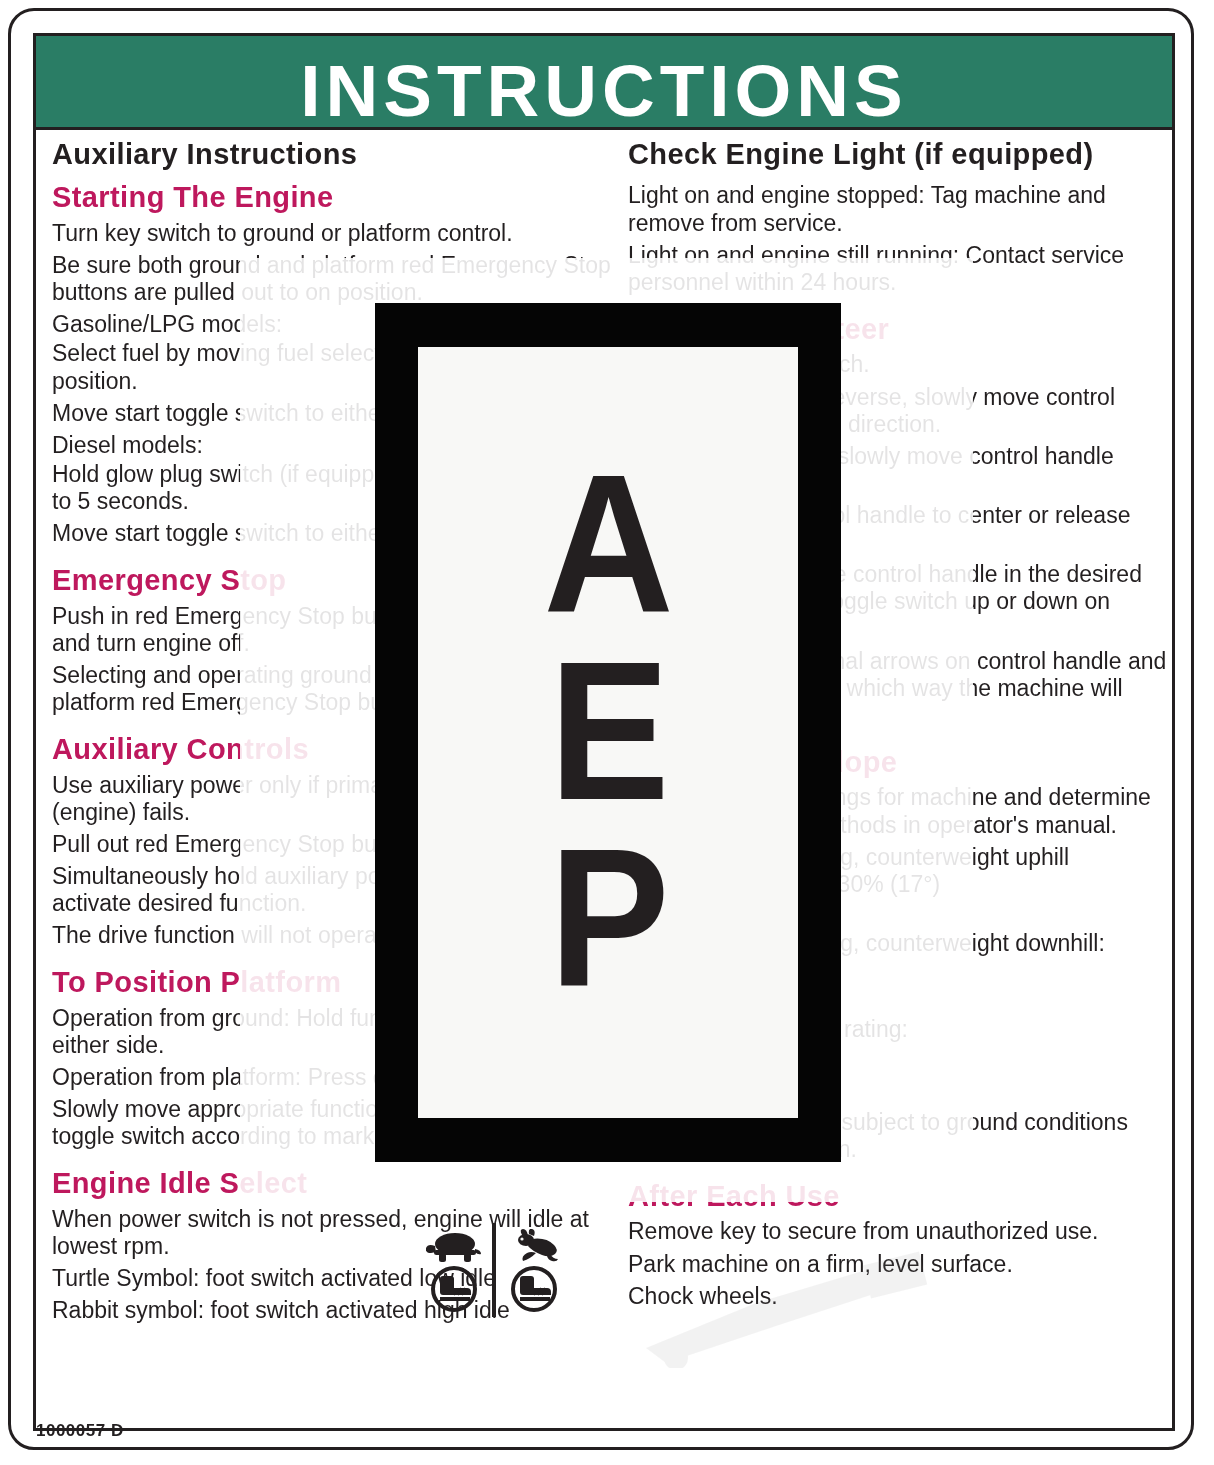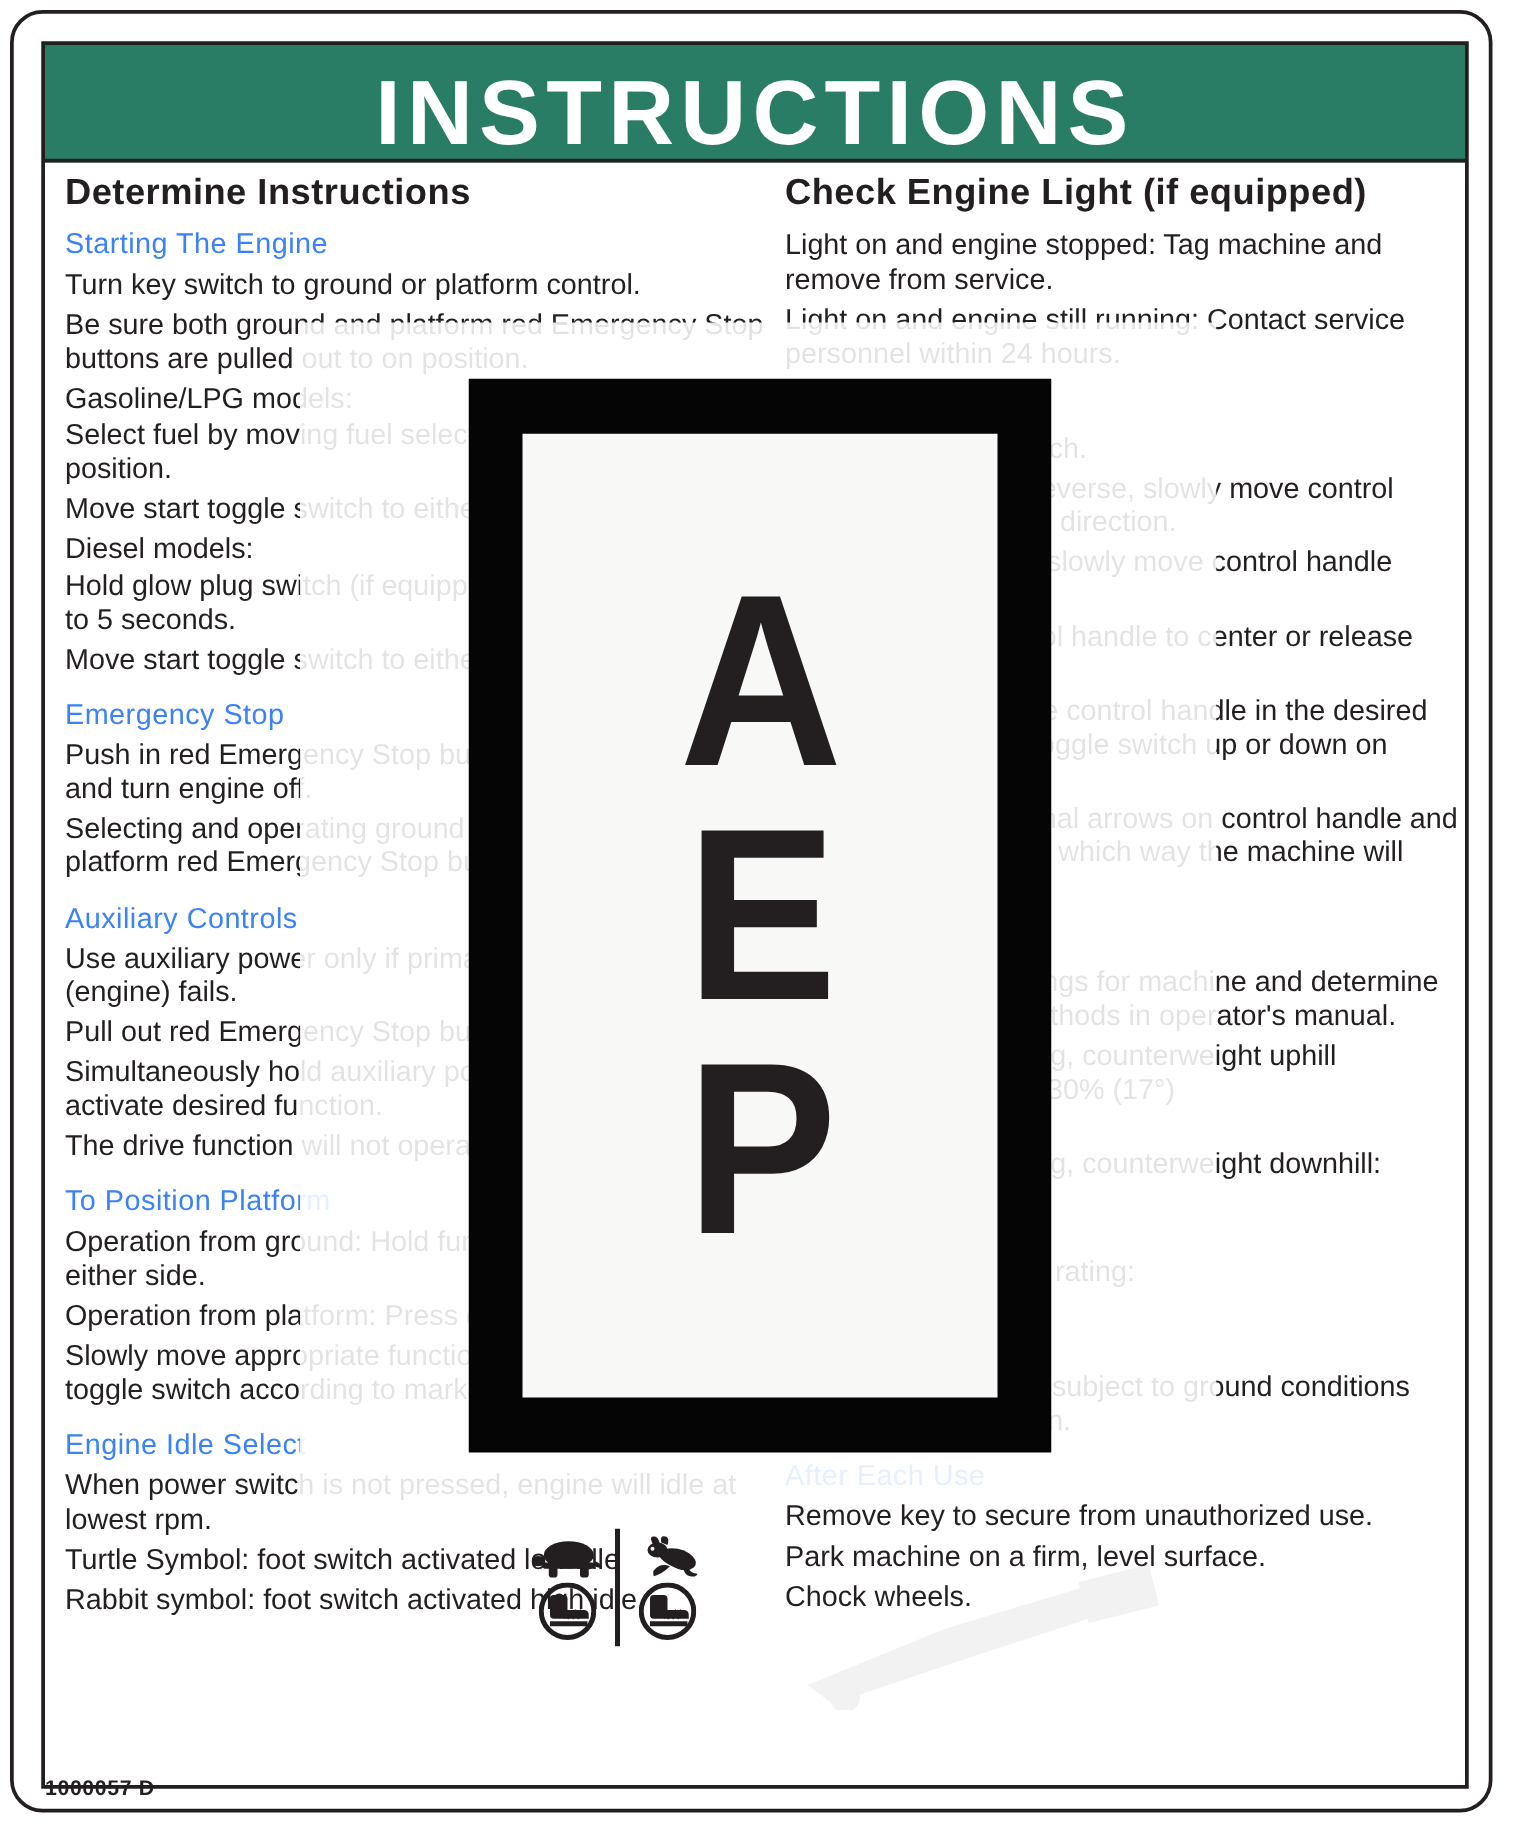--- a/index.html
+++ b/index.html
@@ -67,21 +67,21 @@
   #col-left  { left: 16px;  width: 560px; }
   #col-right { left: 592px; width: 540px; }
 
   
   h1.sec-main {
     font-size: 29px; font-weight: bold; color: #231f20;
     margin: 6px 0 13px 0; letter-spacing: 0.4px;
     line-height: 1.05;
   }
   h2.sec {
-    font-size: 23px; font-weight: normal; color: #3b82f6;
+    font-size: 29px; font-weight: bold; color: #be185d;
     margin: 18px 0 7px 0; letter-spacing: 0.4px;
     line-height: 1.05;
   }
   h2.sec.tight { margin-top: 13px; }
   p.body {
     font-size: 23px; color: #231f20;
     margin: 0 0 5px 0; line-height: 1.18;
   }
   p.body.nogap { margin-bottom: 0; }
   p.sub {
@@ -183,21 +183,21 @@
   <div id="frame">
 
     <div id="banner">
       <div id="banner-title">INSTRUCTIONS</div>
     </div>
 
     <div id="body-area">
 
       <div class="col" id="col-left">
 
-        <h1 class="sec-main">Determine  Instructions</h1>
+        <h1 class="sec-main">Auxiliary  Instructions</h1>
 
         <h2 class="sec tight">Starting The Engine</h2>
         <p class="body">Turn key switch to ground or platform control.</p>
         <p class="body">Be sure both ground and platform red Emergency Stop buttons are pulled out to on position.</p>
         <p class="sub">Gasoline/LPG models:</p>
         <p class="body">Select fuel by moving fuel select switch to desired position.</p>
         <p class="body">Move start toggle switch to either side.</p>
         <p class="sub">Diesel models:</p>
         <p class="body">Hold glow plug switch (if equipped) in on position for 3 to 5 seconds.</p>
         <p class="body">Move start toggle switch to either side.</p>

